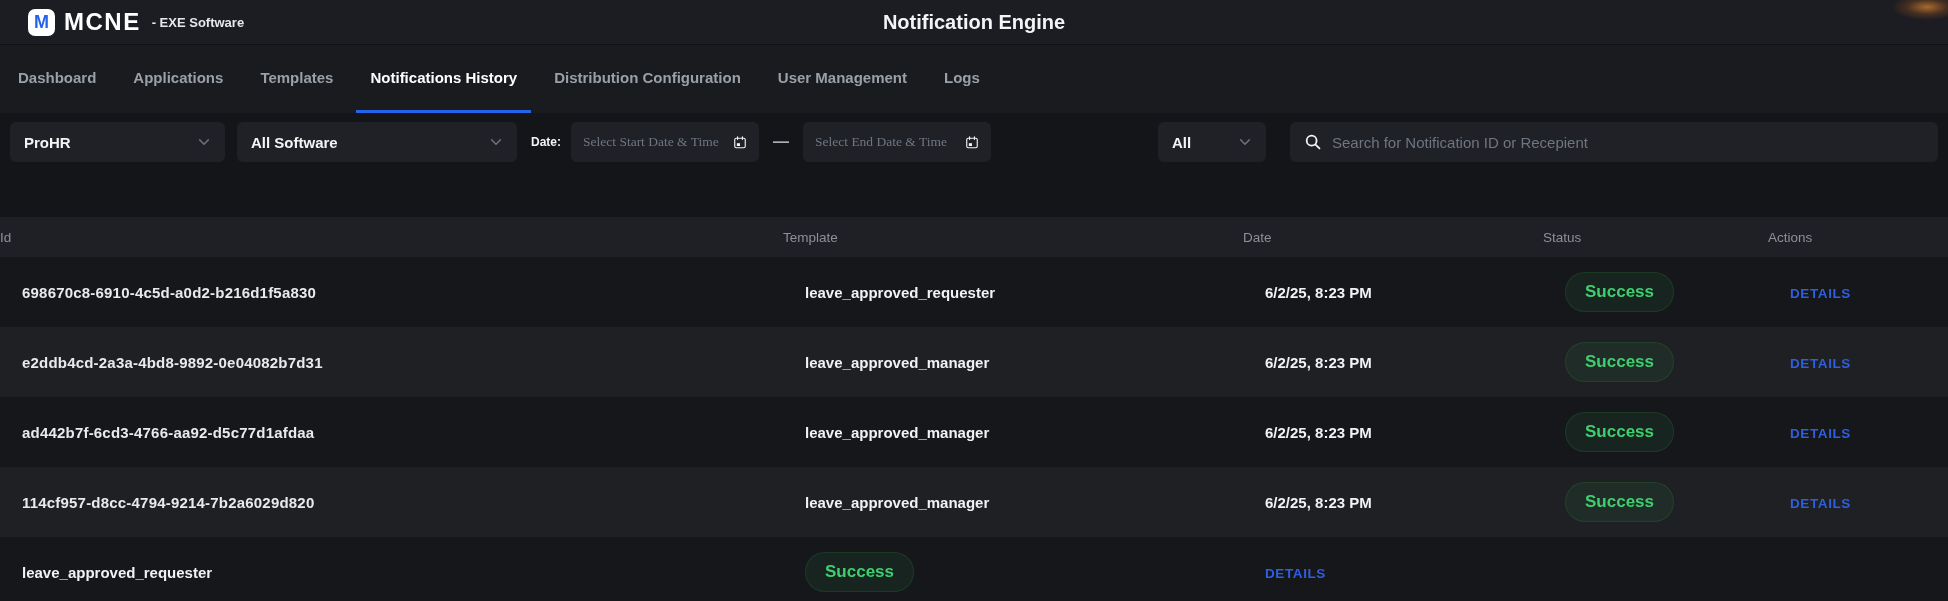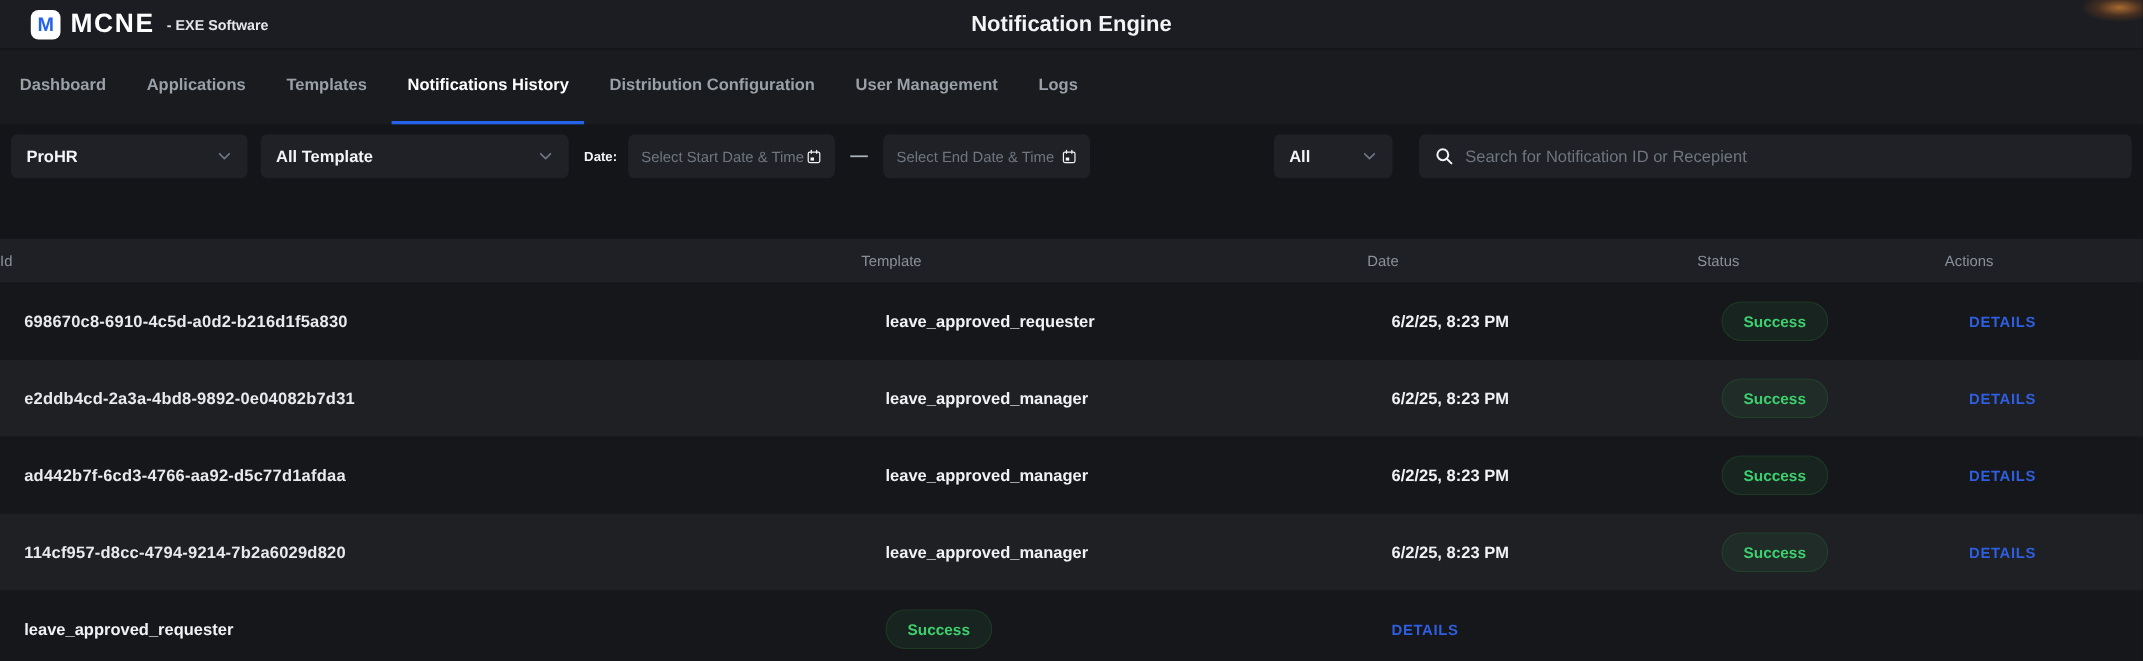--- a/index.html
+++ b/index.html
@@ -87,21 +87,21 @@
   .select-value { font-size:15px; font-weight:bold; color:#f3f4f6; }
   .chev { width:14px; height:14px; flex:0 0 auto; margin-left:10px; }
   .w-app { width:215px; }
   .w-tpl { width:280px; margin-left:12px; }
   .w-status { width:108px; }
   .date-label { font-size:12px; font-weight:bold; color:#f3f4f6; margin:0 10px 0 14px; }
   .date-input { width:188px; justify-content:space-between; padding:0 12px; cursor:text; }
   .date-input input {
     background:transparent; border:none; outline:none;
     width:150px; font-size:13.5px; color:#86efac;
-    font-family:Liberation Sans, sans-serif;
+    font-family:Liberation Serif, serif;
   }
   .date-input input::placeholder { color:#6f7680; }
   .range-dash { color:#aab0b8; font-size:16px; font-weight:bold; margin:0 14px; }
   .spacer { flex:1; }
   .search-box { width:648px; margin-left:24px; padding:0 14px; }
   .search-box input {
     background:transparent; border:none; outline:none;
     flex:1; font-size:15px; color:#e8eaed; margin-left:10px;
     font-family:"Liberation Sans", sans-serif;
   }
@@ -128,21 +128,21 @@
   .cid   { font-weight:600; color:#e8eaed; letter-spacing:0.2px; }
   .ctpl  { font-weight:600; color:#f1f2f4; }
   .cdate { font-weight:bold; color:#f1f2f4; }
   .pill {
     display:inline-block;
     padding:9px 19px;
     border-radius:999px;
     background:rgba(46,160,67,0.10);
     border:1px solid rgba(46,160,67,0.18);
     color:#3ecf6e;
-    font-size:14px; font-weight:bold;
+    font-size:17px; font-weight:bold;
   }
   .details {
     color:#2e5fe0;
     font-size:13.5px;
     font-weight:bold;
     letter-spacing:0.6px;
     cursor:pointer;
     text-decoration:none;
   }
 </style>
@@ -174,21 +174,21 @@
 <div class="filter-row">
 
   <div class="control select-box w-app">
     <span class="select-value">ProHR</span>
     <svg class="chev" viewBox="0 0 16 16" fill="none">
         <path d="M3 5.5 L8 10.5 L13 5.5" stroke="#6b7280" stroke-width="1.8" stroke-linecap="round" stroke-linejoin="round"></path>
       </svg>
   </div>
 
   <div class="control select-box w-tpl">
-    <span class="select-value">All Template</span>
+    <span class="select-value">All Software</span>
     <svg class="chev" viewBox="0 0 16 16" fill="none">
         <path d="M3 5.5 L8 10.5 L13 5.5" stroke="#6b7280" stroke-width="1.8" stroke-linecap="round" stroke-linejoin="round"></path>
       </svg>
   </div>
 
   <span class="date-label">Date:</span>
 
   <div class="control date-input">
     <input type="text" placeholder="Select Start Date &amp; Time" style="">
     <svg width="17" height="17" viewBox="0 0 20 20" fill="none">

